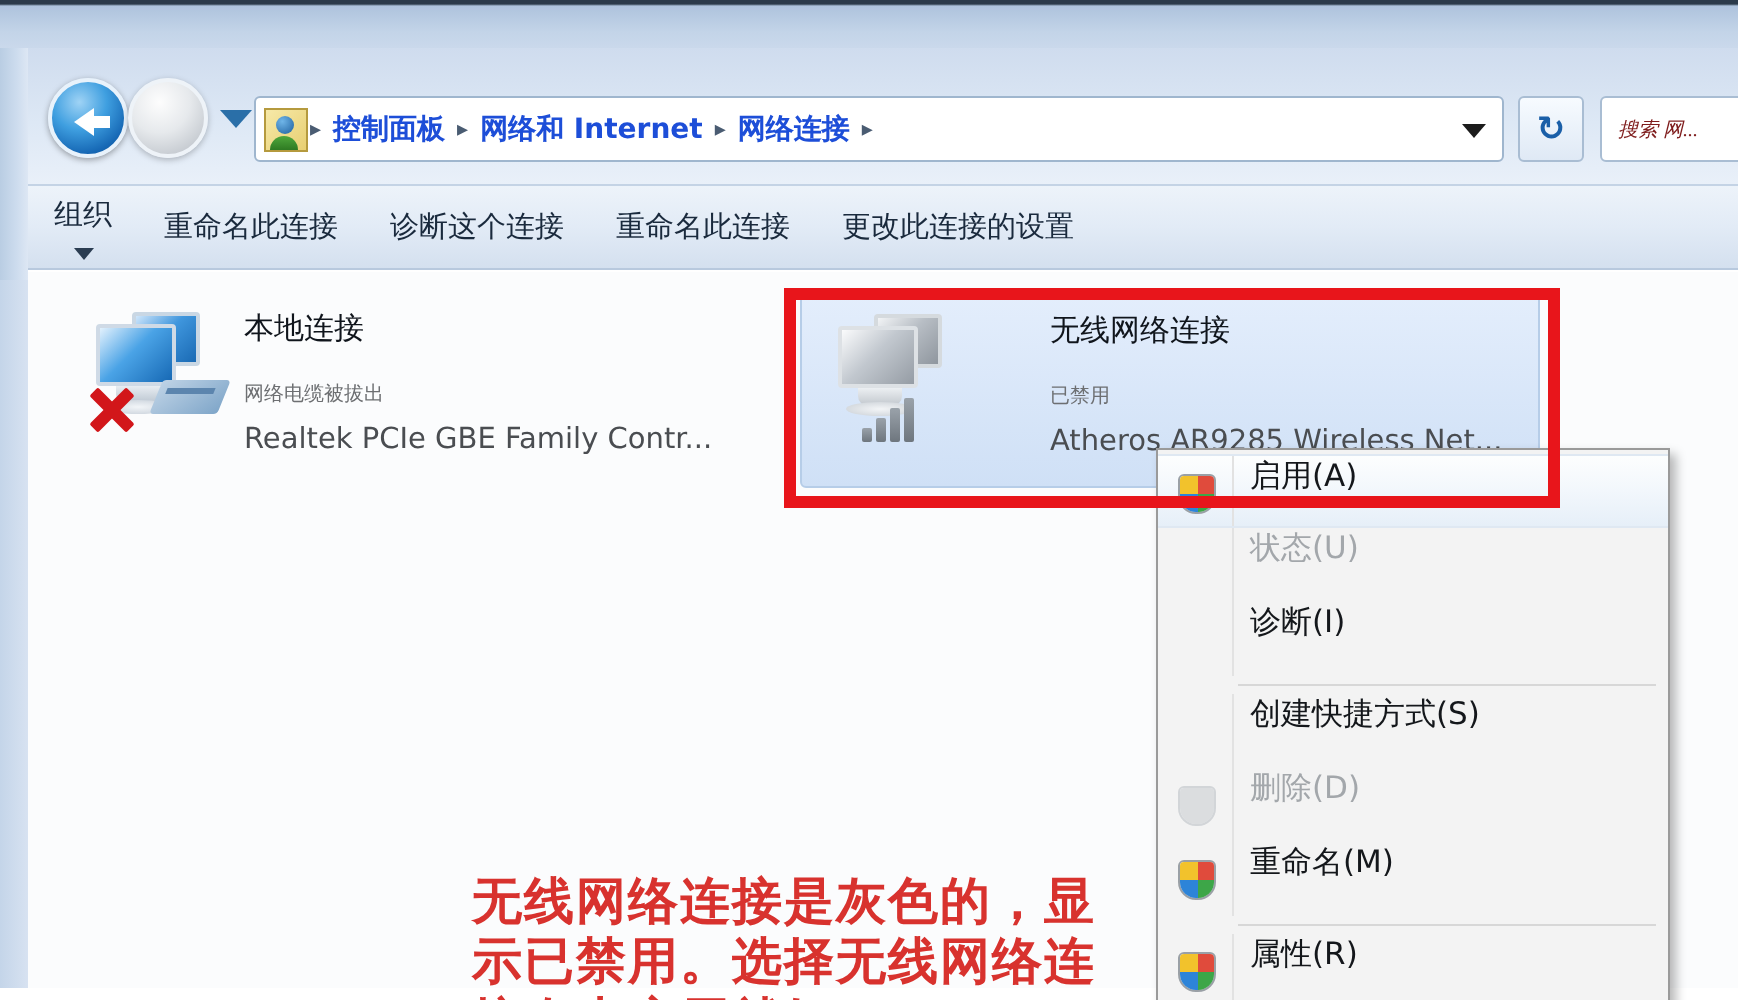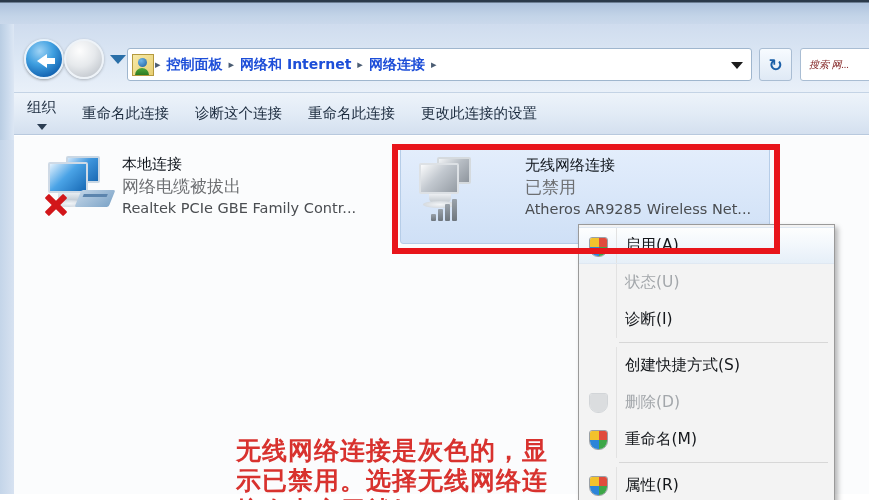--- a/index.html
+++ b/index.html
@@ -242,21 +242,21 @@
   .bars i:nth-child(2) { left: 7px;  height: 12px; }
   .bars i:nth-child(3) { left: 14px; height: 17px; }
   .bars i:nth-child(4) { left: 21px; height: 22px; }
 
   .conn-text { padding-left: 4px; padding-top: 2px; min-width: 0; }
   .conn-name {
     font-size: 15px; color: #10151c; font-weight: 400; line-height: 21px;
     white-space: nowrap;
   }
   .conn-status {
-    font-size: 17px; color: #6d6f72; line-height: 22px; white-space: nowrap;
+    font-size: 10px; color: #6d6f72; line-height: 22px; white-space: nowrap; margin-top: 12px;
   }
   .conn-device {
     font-size: 14.5px; color: #4a4d51; line-height: 22px; white-space: nowrap;
   }
 
   
   .red-box {
     position: absolute; left: 392px; top: 144px; width: 388px; height: 110px;
     border: 6px solid #e8151b;
     pointer-events: none;
@@ -279,21 +279,21 @@
   .ctxmenu {
     position: absolute; left: 578px; top: 224px; width: 257px;
     background: #f3f3f3;
     border: 1px solid #9a9a9a;
     box-shadow: 3px 3px 5px rgba(0,0,0,0.28);
     padding: 2px 0 3px 0;
     z-index: 25;
   }
   .ctx-item {
     position: relative; height: 37px;
-    display: flex; align-items: center;
+    display: flex; align-items: flex-start;
     padding-left: 46px;
     font-size: 15.5px; color: #14171b;
     white-space: nowrap;
   }
   .ctx-item.disabled { color: #a3a7ab; }
   .ctx-item.hover {
     background: linear-gradient(to bottom, #fdfefe 0%, #f2f7fc 50%, #e6eff8 100%);
     border-top: 1px solid #dfe8f2;
     border-bottom: 1px solid #dfe8f2;
   }

